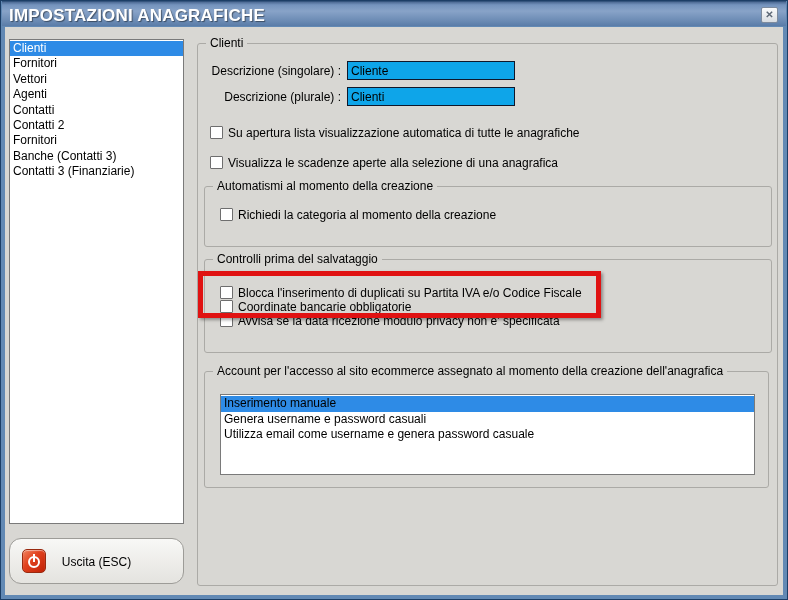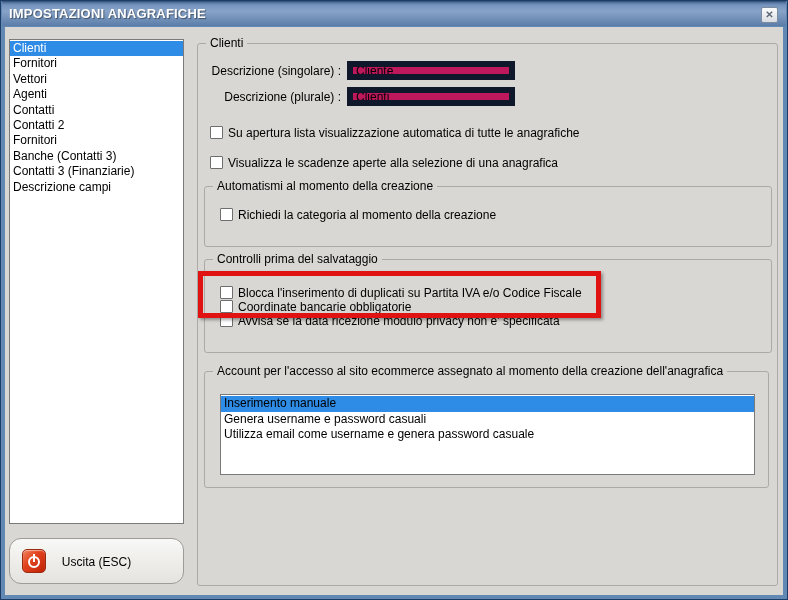--- a/index.html
+++ b/index.html
@@ -16,21 +16,21 @@
     overflow:hidden;
   }
   
   .titlebar {
     position:absolute; left:1px; top:0; right:1px; height:25px;
     background:linear-gradient(180deg,#4d6a94 0%,#7493bd 12%,#88a3c8 38%,#6a8ab3 80%,#5a7ca8 100%);
     border-top:1px solid #35557e;
   }
   .title-text {
     position:absolute; left:7px; top:4px;
-    font-size:13px; font-weight:bold; color:#fff;
+    font-size:17px; font-weight:bold; color:#fff;
     text-shadow:1px 1px 1px rgba(0,0,0,.45);
     letter-spacing:.2px;
   }
   .close-btn {
     position:absolute; right:8px; top:5px; width:17px; height:16px;
     background:linear-gradient(180deg,#fbfcfd 0%,#d9dde2 100%);
     border:1px solid #7d8b9e; border-radius:2px;
     color:#5d6877; font-weight:bold; font-size:10px;
     line-height:14px; text-align:center; cursor:pointer;
   }
@@ -84,21 +84,21 @@
   .gb-controlli { left:203px; top:258px; width:568px; height:94px; }
   .gb-account   { left:203px; top:370px; width:565px; height:117px; }
   
   .fields { position:absolute; left:196px; top:55px; }
   .field-row { position:relative; height:26px; width:330px; }
   .field-row .flabel {
     position:absolute; right:186px; top:8px; white-space:nowrap;
   }
   .field-row input {
     position:absolute; left:150px; top:5px; width:168px; height:19px;
-    border:6px solid #0f172a; background:#be185d; padding:0 3px;
+    border:1px solid #0f172a; background:#0ea5e9; padding:0 3px;
     font:12px "Liberation Sans", sans-serif;
   }
   
   .cb-list { position:absolute; display:flex; flex-direction:column; }
   .cb-top       { left:209px; top:125px; gap:16px; }
   .cb-auto-list { left:15px;  top:21px;  gap:10px; position:absolute; }
   .cb-ctl-list  { left:15px;  top:26px;  gap:9px;  position:absolute; }
   .cb-row { display:flex; align-items:flex-start; height:14px; white-space:nowrap; }
   .cb-box {
     width:13px; height:13px; background:#fff; border:1px solid #6e6e6e;
@@ -146,21 +146,20 @@
       <div class="row">Contatti</div>
 
       <div class="row">Contatti 2</div>
 
       <div class="row">Fornitori</div>
 
       <div class="row">Banche (Contatti 3)</div>
 
       <div class="row">Contatti 3 (Finanziarie)</div>
 
-      <div class="row">Descrizione campi</div>
     </div>
 
   <div class="exit-btn">
     <div class="power-icon">
       <div class="power-ring"></div>
       <div class="power-bar"></div>
     </div>
     <div class="exit-label">Uscita (ESC)</div>
   </div>
 

